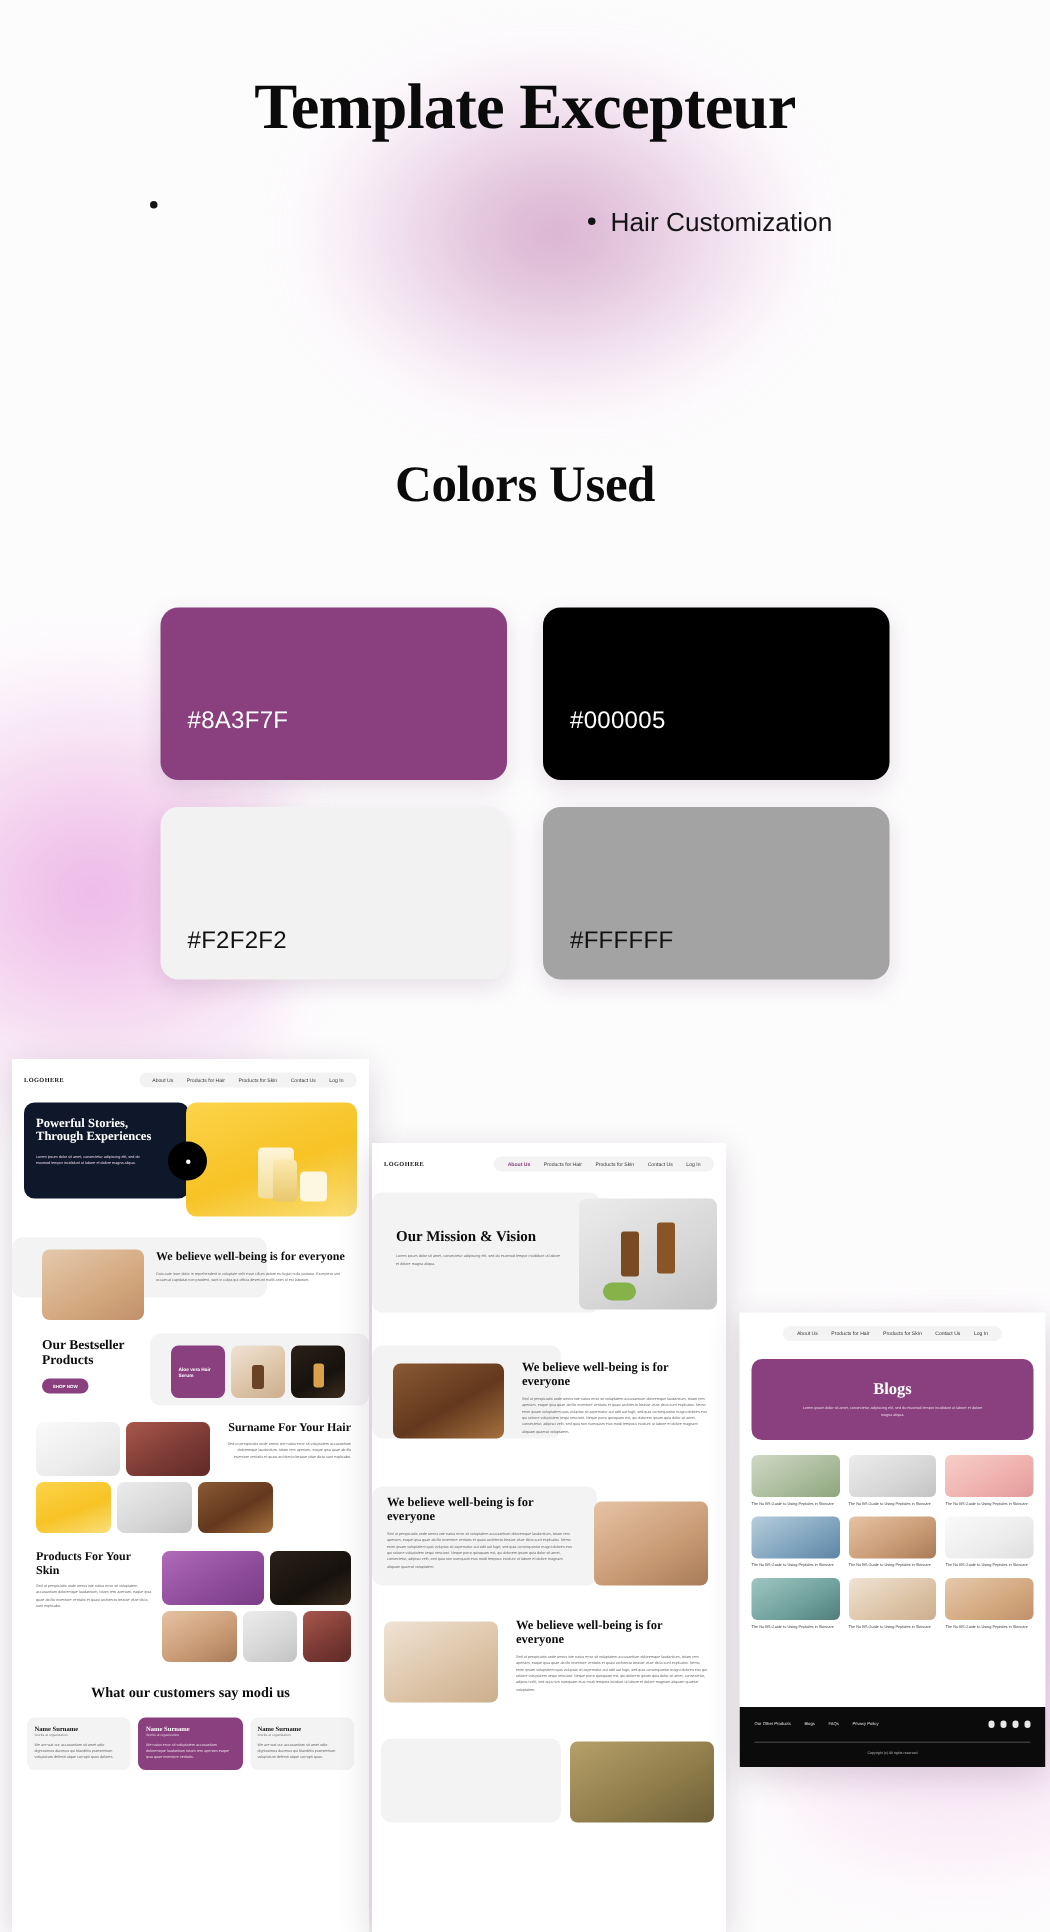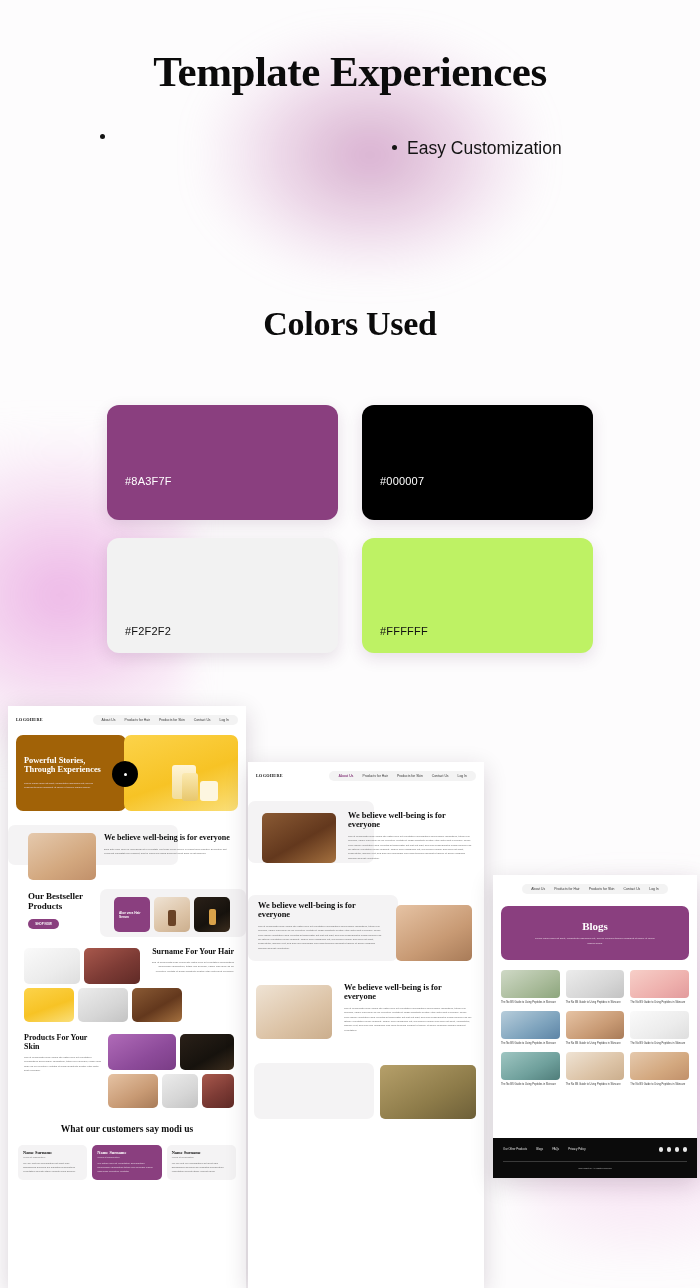--- a/index.html
+++ b/index.html
@@ -79,21 +79,21 @@
     position: absolute; left: 107px; top: 405px;
     width: 486px;
     display: grid; grid-template-columns: 231px 231px;
     column-gap: 24px; row-gap: 18px;
   }
   .swatch {
     height: 115px; border-radius: 12px; position: relative;
     box-shadow: 0 5px 16px rgba(70,20,70,0.13);
   }
   .swatch .hex {
-    position: absolute; left: 18px; font-size: 11px;
+    position: absolute; left: 18px; font-size: 16px;
     letter-spacing: 0.2px;
     text-align: center;
   }
   .swatch.pos-mid .hex { top: 66%; transform: translateY(-50%); }
   .swatch.pos-low .hex { bottom: 16px; }
 
   
   #mockups { position: absolute; left: 0; top: 700px;
     width: 700px; height: 588px; }
   .mock {
@@ -170,65 +170,65 @@
 </style>
 </head>
 <body>
 
 <div id="page">
 
   <div class="blob" id="blob-top"></div>
   <div class="blob" id="blob-left"></div>
   <div class="blob" id="blob-right"></div>
 
-  <h1 class="serif" id="main-title">Template Experiences</h1>
+  <h1 class="serif" id="main-title">Template Excepteur</h1>
 
   <div id="highlights">
     <div class="bullet">
       <span class="dot"></span>
     </div>
     <div class="bullet">
       <span class="dot"></span>
-      <span>Easy Customization</span>
+      <span>Hair Customization</span>
     </div>
   </div>
 
   <h2 class="serif" id="colors-title">Colors Used</h2>
 
   <div id="swatches">
     <div class="swatch pos-mid" style="background:#8A3F7F">
       <span class="hex" style="color:#FFFFFF">#8A3F7F</span>
     </div>
     <div class="swatch pos-mid" style="background:#000000">
-      <span class="hex" style="color:#FFFFFF">#000007</span>
+      <span class="hex" style="color:#FFFFFF">#000005</span>
     </div>
     <div class="swatch pos-low" style="background:#F2F2F2">
       <span class="hex" style="color:#111111">#F2F2F2</span>
     </div>
-    <div class="swatch pos-low" style="background:#bef264">
+    <div class="swatch pos-low" style="background:#a3a3a3">
       <span class="hex" style="color:#111111">#FFFFFF</span>
     </div>
   </div>
 
   <div id="mockups">
 
     <div class="mock" id="mock1">
       <div class="mnav" style="margin-top:6px">
         <span class="mlogo">LOGOHERE</span>
         <div class="mnav-pills">
           <span>About Us</span>
           <span>Products for Hair</span>
           <span>Products for Skin</span>
           <span>Contact Us</span>
           <span>Log In</span>
         </div>
       </div>
 
       <div style="position:relative;margin:8px 8px 0;height:76px">
-        <div style="position:absolute;left:0;top:0;width:110px;height:76px;background:#a16207;border-radius:7px;padding:21px 8px">
+        <div style="position:absolute;left:0;top:0;width:110px;height:64px;background:#0f172a;border-radius:7px;padding:9px 8px">
           <div class="mh" style="font-size:8.4px;color:#fff">Powerful Stories, Through Experiences</div>
           <div class="mtxt lt" style="margin-top:7px;width:78px">Lorem ipsum dolor sit amet, consectetur adipiscing elit, sed do eiusmod tempor incididunt ut labore et dolore magna aliqua.</div>
         </div>
         <div class="img ph-yellow" style="position:absolute;left:108px;top:0;width:114px;height:76px;border-radius:7px">
           <div style="position:absolute;left:48px;top:30px;width:24px;height:34px;background:linear-gradient(180deg,#fff5d8,#f2dd9a);border-radius:3px"></div>
           <div style="position:absolute;left:58px;top:38px;width:16px;height:28px;background:linear-gradient(180deg,#fbe9b0,#e8c76c);border-radius:3px"></div>
           <div style="position:absolute;left:76px;top:46px;width:18px;height:20px;background:#fdf6e0;border-radius:3px"></div>
         </div>
         <div style="position:absolute;left:96px;top:26px;width:26px;height:26px;border-radius:50%;background:#000;display:flex;align-items:center;justify-content:center">
           <span style="width:3px;height:3px;border-radius:50%;background:#fff;display:block"></span>
@@ -312,20 +312,32 @@
         <span class="mlogo">LOGOHERE</span>
         <div class="mnav-pills">
           <span class="active">About Us</span>
           <span>Products for Hair</span>
           <span>Products for Skin</span>
           <span>Contact Us</span>
           <span>Log In</span>
         </div>
       </div>
 
+      <div style="position:relative;margin:12px 0 0;height:84px">
+        <div class="sec-bg" style="left:0;top:0;width:152px;height:80px"></div>
+        <div style="position:absolute;left:16px;top:24px;width:110px">
+          <div class="mh" style="font-size:10px">Our Mission &amp; Vision</div>
+          <div class="mtxt" style="margin-top:6px">Lorem ipsum dolor sit amet, consectetur adipiscing elit, sed do eiusmod tempor incididunt ut labore et dolore magna aliqua.</div>
+        </div>
+        <div class="img ph-grey" style="position:absolute;left:138px;top:4px;width:92px;height:74px">
+          <div style="position:absolute;left:28px;top:22px;width:12px;height:30px;background:#7a4a22;border-radius:2px"></div>
+          <div style="position:absolute;left:52px;top:16px;width:12px;height:34px;background:#8a5526;border-radius:2px"></div>
+          <div style="position:absolute;left:16px;top:56px;width:22px;height:12px;background:#86b24a;border-radius:6px"></div>
+        </div>
+      </div>
 
       <div style="position:relative;margin:18px 0 0;height:76px">
         <div class="sec-bg" style="left:0;top:0;width:126px;height:62px"></div>
         <div class="img ph-wood" style="position:absolute;left:14px;top:12px;width:74px;height:50px"></div>
         <div style="position:absolute;left:100px;top:10px;width:124px">
           <div class="mh" style="font-size:8.4px">We believe well-being is for everyone</div>
           <div class="mtxt" style="margin-top:5px">Sed ut perspiciatis unde omnis iste natus error sit voluptatem accusantium doloremque laudantium, totam rem aperiam, eaque ipsa quae ab illo inventore veritatis et quasi architecto beatae vitae dicta sunt explicabo. Nemo enim ipsam voluptatem quia voluptas sit aspernatur aut odit aut fugit, sed quia consequuntur magni dolores eos qui ratione voluptatem sequi nesciunt. Neque porro quisquam est, qui dolorem ipsum quia dolor sit amet, consectetur, adipisci velit, sed quia non numquam eius modi tempora incidunt ut labore et dolore magnam aliquam quaerat voluptatem.</div>
         </div>
       </div>
 

